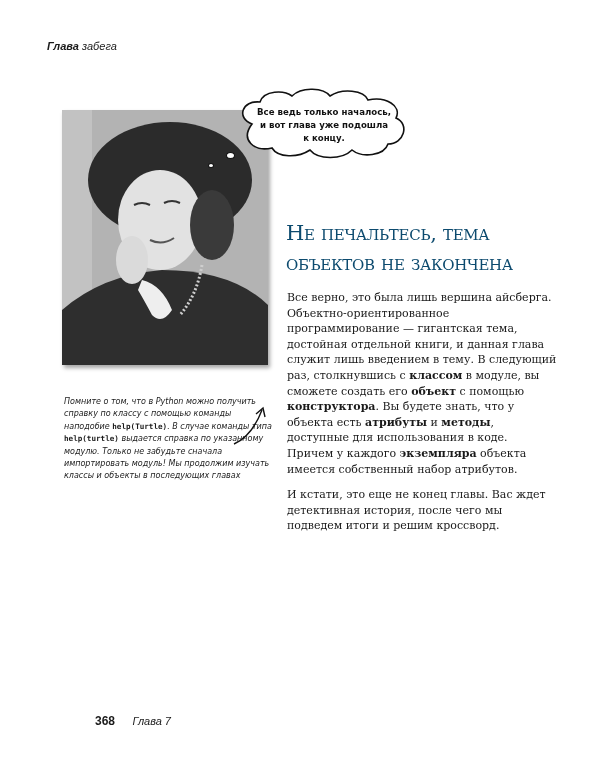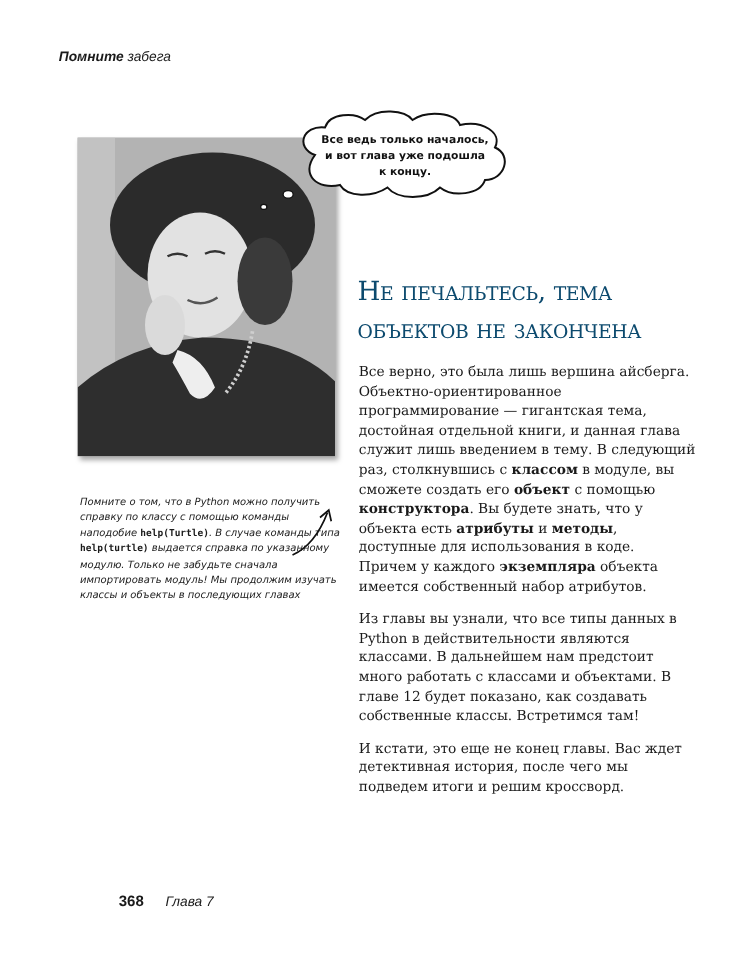--- a/index.html
+++ b/index.html
@@ -59,21 +59,21 @@
       position: absolute; left: 47px; top: 714px;
       font-family: "Liberation Sans", sans-serif; font-size: 12px; margin-left: 48px;
     }
     .folio .page-num { font-weight: bold; margin-right: 14px; }
     .folio .chapter { font-style: italic; font-size: 11px; }
   </style>
 </head>
 <body>
 
 <div class="running-head">
-  <span class="bold">Помните</span><span> забега</span>
+  <span class="bold">Глава</span><span> забега</span>
 </div>
 
 <div class="photo">
   <svg viewBox="0 0 206 255" preserveAspectRatio="none">
     <rect width="206" height="255" fill="#b3b3b3"></rect>
     <rect x="0" y="0" width="30" height="255" fill="#c2c2c2"></rect>
 
     <ellipse cx="108" cy="70" rx="82" ry="58" fill="#2b2b2b"></ellipse>
 
     <ellipse cx="98" cy="110" rx="42" ry="50" fill="#e2e2e2"></ellipse>
@@ -107,21 +107,20 @@
 <div class="bubble-dot" style="left:226px; top:152px; width:9px; height:7px;"></div>
 <div class="bubble-dot" style="left:208px; top:163px; width:6px; height:5px;"></div>
 
 <div class="heading">
   <div>Не печальтесь, тема</div>
   <div>объектов не закончена</div>
 </div>
 
 <div class="body-text">
   <p><span>Все верно, это была лишь вершина айсберга. Объектно-ориентированное программирование — гигантская тема, достойная отдельной книги, и данная глава служит лишь введением в тему. В следующий раз, столкнувшись с </span><b>классом</b><span> в модуле, вы сможете создать его </span><b>объект</b><span> с помощью </span><b>конструктора</b><span>. Вы будете знать, что у объекта есть </span><b>атрибуты</b><span> и </span><b>методы</b><span>, доступные для использования в коде. Причем у каждого </span><b>экземпляра</b><span> объекта имеется собственный набор атрибутов.</span></p>
-  <p>Из главы вы узнали, что все типы данных в Python в действительности являются классами. В дальнейшем нам предстоит много работать с классами и объектами. В главе 12 будет показано, как создавать собственные классы. Встретимся там!</p>
   <p>И кстати, это еще не конец главы. Вас ждет детективная история, после чего мы подведем итоги и решим кроссворд.</p>
 </div>
 
 <div class="side-note"><span>Помните о том, что в Python можно получить справку по классу с помощью команды наподобие </span><code>help(Turtle)</code><span>. В случае команды типа </span><code>help(turtle)</code><span> выдается справка по указанному модулю. Только не забудьте сначала импортировать модуль! Мы продолжим изучать классы и объекты в последующих главах</span></div>
 
 <svg class="arrow" viewBox="0 0 50 50">
   <path d="M6 44 Q24 36 34 10" stroke="#111" stroke-width="1.4" fill="none"></path>
   <path d="M28 14 L35 8 L37 17" stroke="#111" stroke-width="1.4" fill="none"></path>
 </svg>
 

